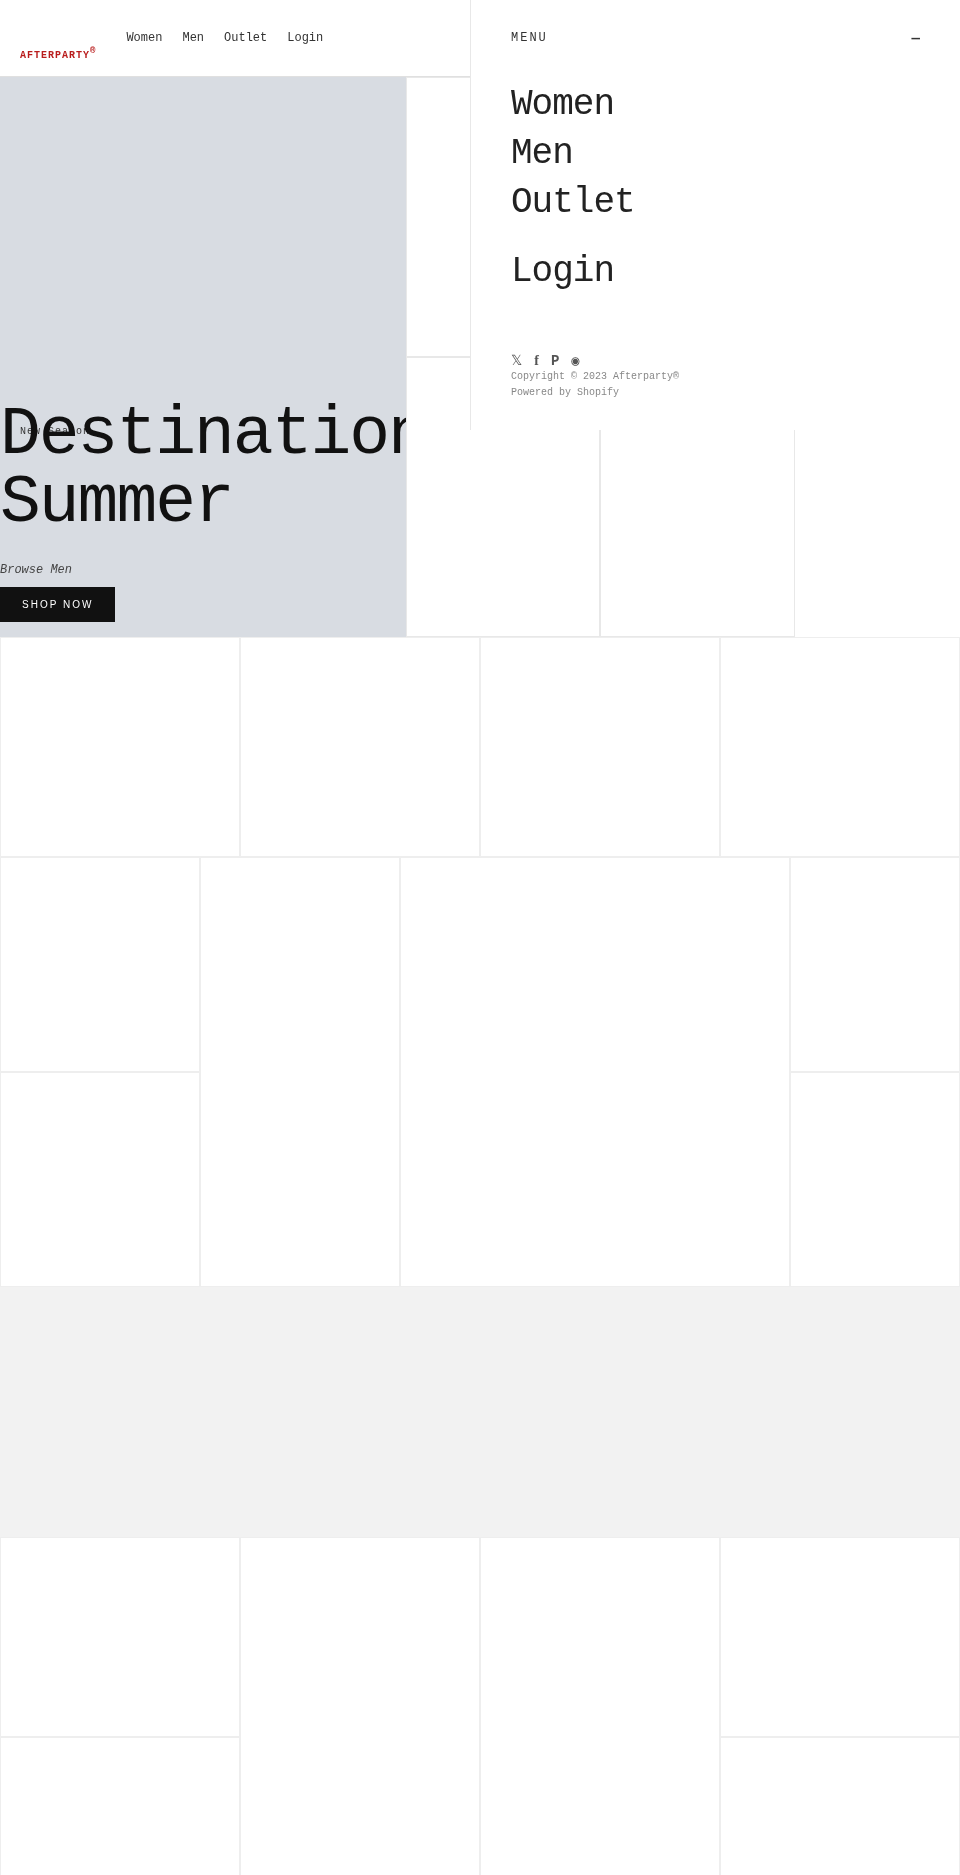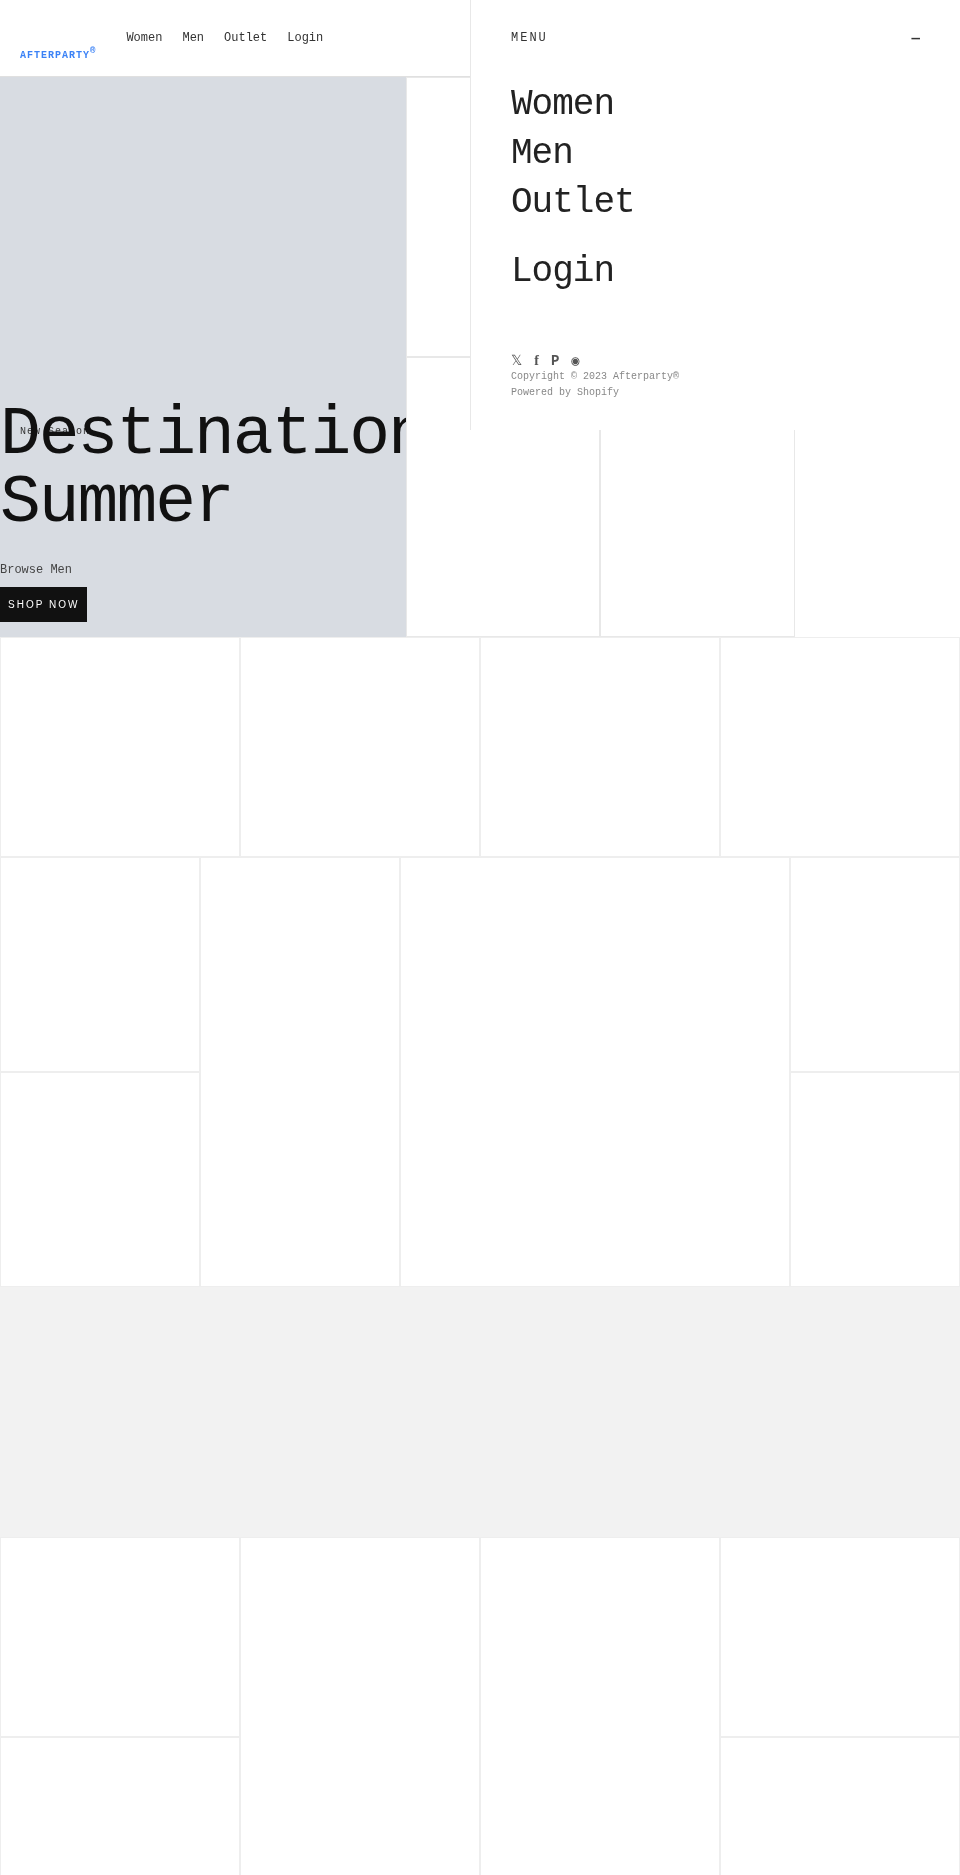--- a/index.html
+++ b/index.html
@@ -12,21 +12,21 @@
       padding: 14px 20px;
       border-bottom: 1px solid #e0e0e0;
       position: relative;
       z-index: 10;
       background: #fff;
     }
     .logo {
       font-size: 13px;
       font-weight: bold;
       letter-spacing: 1px;
-      color: #3b82f6;
+      color: #b91c1c;
       text-transform: uppercase;
       margin-right: 30px;
       margin-top: 32px;
     }
     .logo span { font-size: 10px; }
     .nav-links {
       display: flex;
       gap: 20px;
       align-items: center;
       flex: 1;
@@ -136,28 +136,29 @@
       line-height: 1;
       font-family: 'Courier New', Courier, monospace;
       margin-top: 26px;
     }
     .hero-subtitle {
       position: absolute;
       bottom: 60px;
       left: 0px;
       font-size: 12px;
       color: #444;
+      font-style: italic;
     }
     .hero-btn {
       position: absolute;
       bottom: 15px;
       left: 0px;
       background: #111;
       color: #fff;
-      padding: 12px 8px;
+      padding: 12px 22px;
       font-size: 10px;
       letter-spacing: 2px;
       border: none;
       cursor: pointer;
     }
 
     
     .top-row {
       display: flex;
       width: 795px;

